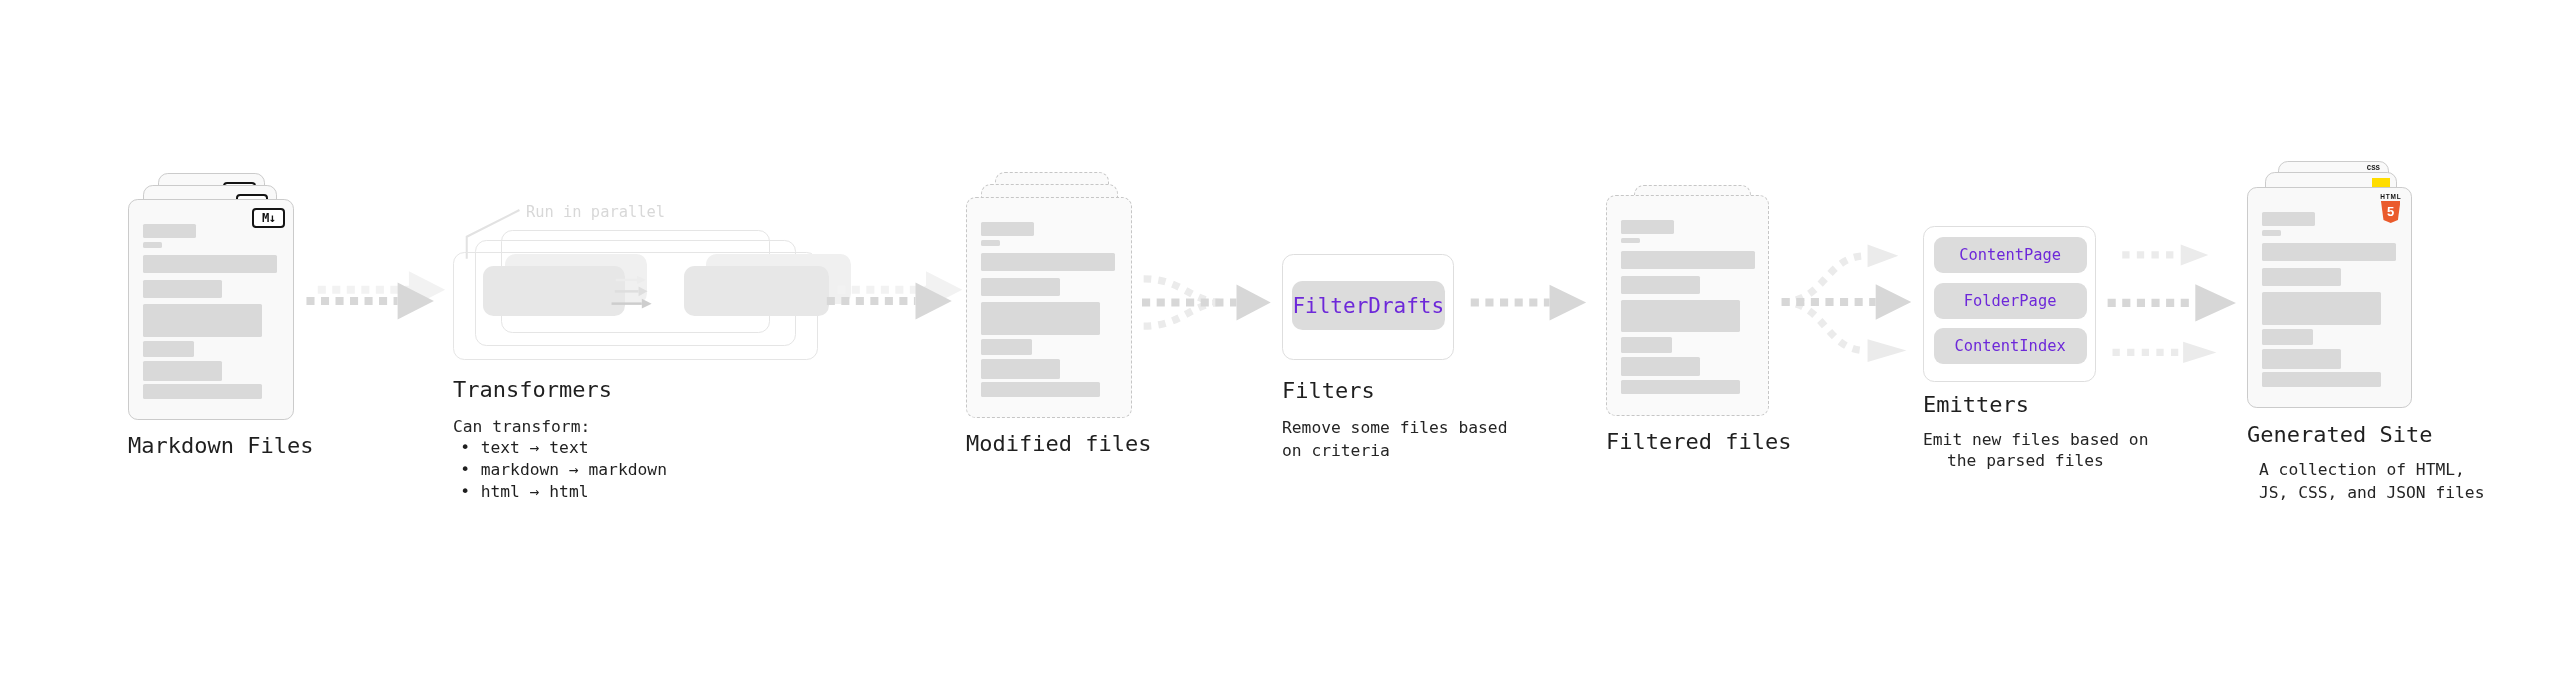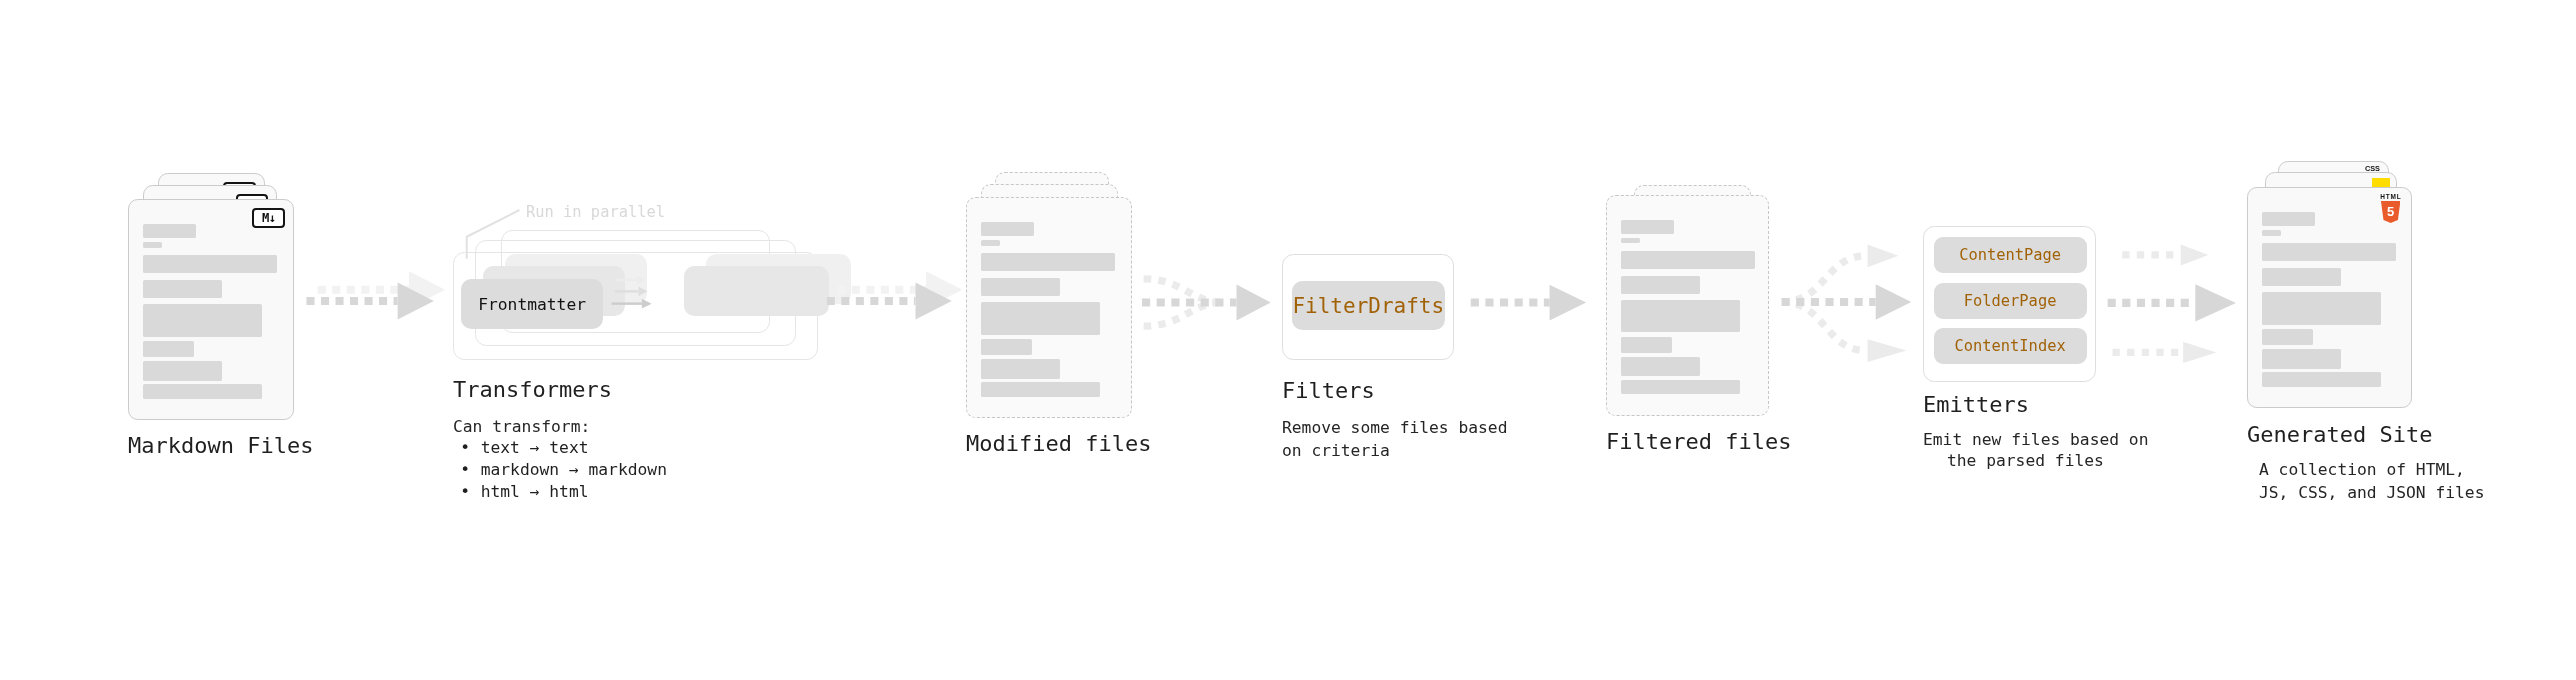--- a/index.html
+++ b/index.html
@@ -56,35 +56,35 @@
   .pill.front{background:var(--button-bg);display:flex;align-items:center;justify-content:center;font-size:16.3px;color:#111;}
   .pill.g1{background:var(--button-ghost1);}
   .pill.g2{background:var(--button-ghost2);}
   .annotation{position:absolute;font-size:15.4px;color:var(--annotation);white-space:nowrap;}
   .bullets{position:absolute;font-size:16.3px;}
   .bullet-row{display:flex;gap:9.8px;line-height:22px;white-space:nowrap;}
   .bullet-row .dot{width:11.4px;text-align:center;}
   
   .white-box{position:absolute;background:#ffffff;border:1.6px solid var(--box-border);border-radius:11.4px;box-sizing:border-box;}
   .btn{position:absolute;background:var(--button-bg);border-radius:9px;display:flex;align-items:center;justify-content:center;
-    font-size:15.4px;color:#a16207;box-sizing:border-box;white-space:nowrap;}
+    font-size:15.4px;color:#6d28d9;box-sizing:border-box;white-space:nowrap;}
   
   svg{display:block;overflow:visible;}
   .dash-main{stroke:var(--arrow);stroke-width:10;stroke-dasharray:10 8;fill:none;}
   .head-main{fill:var(--arrow);}
   .dash-faint{stroke:var(--arrow-faint);stroke-width:9;stroke-dasharray:9 9;fill:none;}
   .head-faint{fill:var(--arrow-faint);}
   .dash-ghost{stroke:var(--arrow-ghost);stroke-width:10;stroke-dasharray:10 8;fill:none;}
   .head-ghost{fill:var(--arrow-ghost);}
   .callout{stroke:#e2e2e2;stroke-width:2.5;fill:none;}
   .mini1{stroke:#ececec;stroke-width:3;fill:none;} .mini1h{fill:#ececec;}
   .mini2{stroke:#dedede;stroke-width:3;fill:none;} .mini2h{fill:#dedede;}
   .mini3{stroke:#cdcdcd;stroke-width:3;fill:none;} .mini3h{fill:#cdcdcd;}
   
-  .css-badge{position:absolute;top:3.3px;right:8.1px;font-family:Liberation Sans, sans-serif;font-weight:bold;font-size:7.3px;color:#111;
+  .css-badge{position:absolute;top:3.3px;right:8.1px;font-family:Liberation Mono, monospace;font-weight:bold;font-size:7.3px;color:#111;
     border-bottom:3.3px solid var(--css-blue);padding-bottom:0.8px;line-height:7.3px;}
   .js-badge{position:absolute;top:4.9px;right:6.5px;width:18px;height:9px;background:var(--js-yellow);}
   .html5-logo{position:absolute;top:4.9px;right:9.8px;width:21px;text-align:center;}
   .html5-logo .word{font-family:"Liberation Sans",sans-serif;font-weight:bold;font-size:6.5px;letter-spacing:0.8px;color:#111;line-height:7.3px;}
   .html5-logo .shield{width:19.5px;height:22px;margin:0.8px auto 0;background:var(--html5-orange);
     clip-path:polygon(0 0,100% 0,87% 86%,50% 100%,13% 86%);
     display:flex;align-items:center;justify-content:center;
     font-family:"Liberation Sans",sans-serif;font-weight:bold;font-size:13px;color:#fff;}
 </style>
 </head>
@@ -126,21 +126,20 @@
     <div class="annotation" style="left:73px;top:0;">Run in parallel</div>
     <svg class="abs" style="left:4.1px;top:1.6px;" width="73" height="57" viewBox="0 0 90 70">
       <polyline class="callout" points="77,6 12,39 12,66"></polyline>
     </svg>
     <div class="container-outline" style="left:48px;top:27px;width:269px;height:103px;"></div>
     <div class="container-outline" style="left:22px;top:37px;width:321px;height:106px;"></div>
     <div class="container-outline" style="left:0;top:49px;width:365px;height:108px;"></div>
 
     <div class="pill g2" style="left:52px;top:51px;width:142px;height:50px;"></div>
     <div class="pill g1" style="left:30px;top:63px;width:142px;height:50px;"></div>
-    <div class="pill front" style="left:8.1px;top:76px;width:142px;height:50px;">Frontmatter</div>
 
     <svg class="abs" style="left:156px;top:72px;" width="46" height="36" viewBox="0 0 56 44">
       <line class="mini1" x1="8" y1="6" x2="34" y2="6"></line>
         <polygon class="mini1h" points="34,1 34,11 45,6"></polygon>
       <line class="mini2" x1="7" y1="20" x2="36" y2="20"></line>
         <polygon class="mini2h" points="36,14 36,26 47,20"></polygon>
       <line class="mini3" x1="3" y1="35" x2="40" y2="35"></line>
         <polygon class="mini3h" points="40,29 40,41 52,35"></polygon>
     </svg>
 

